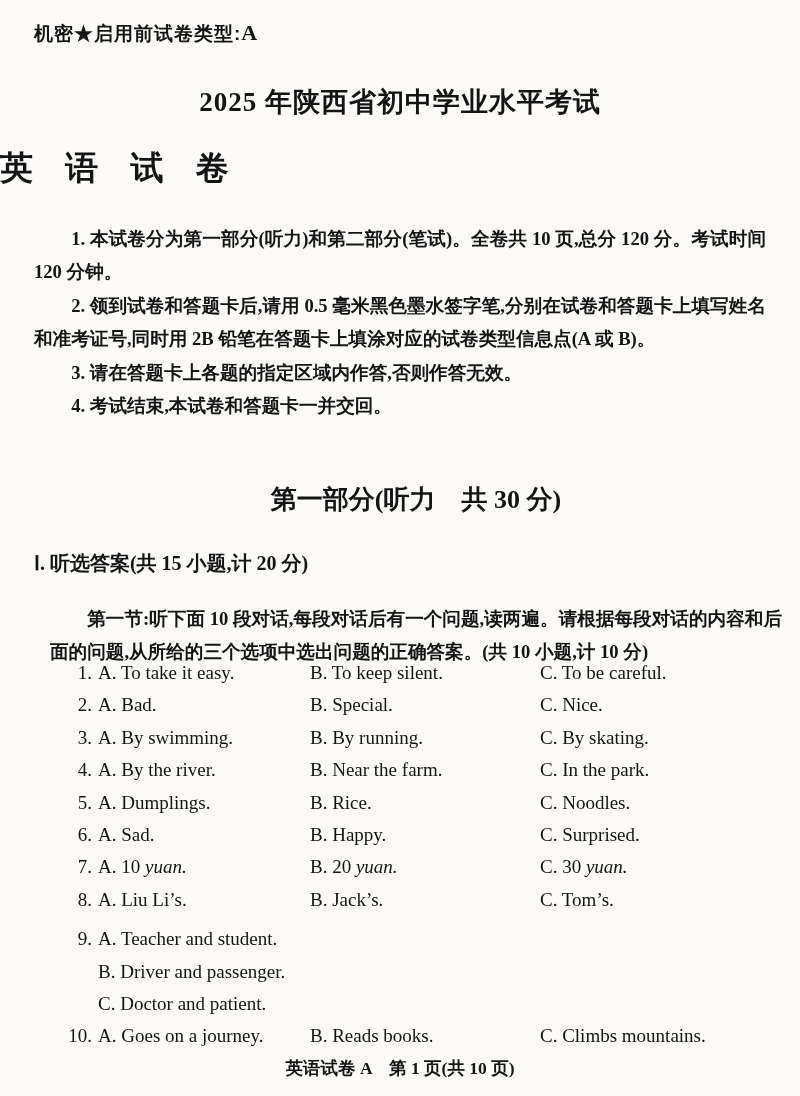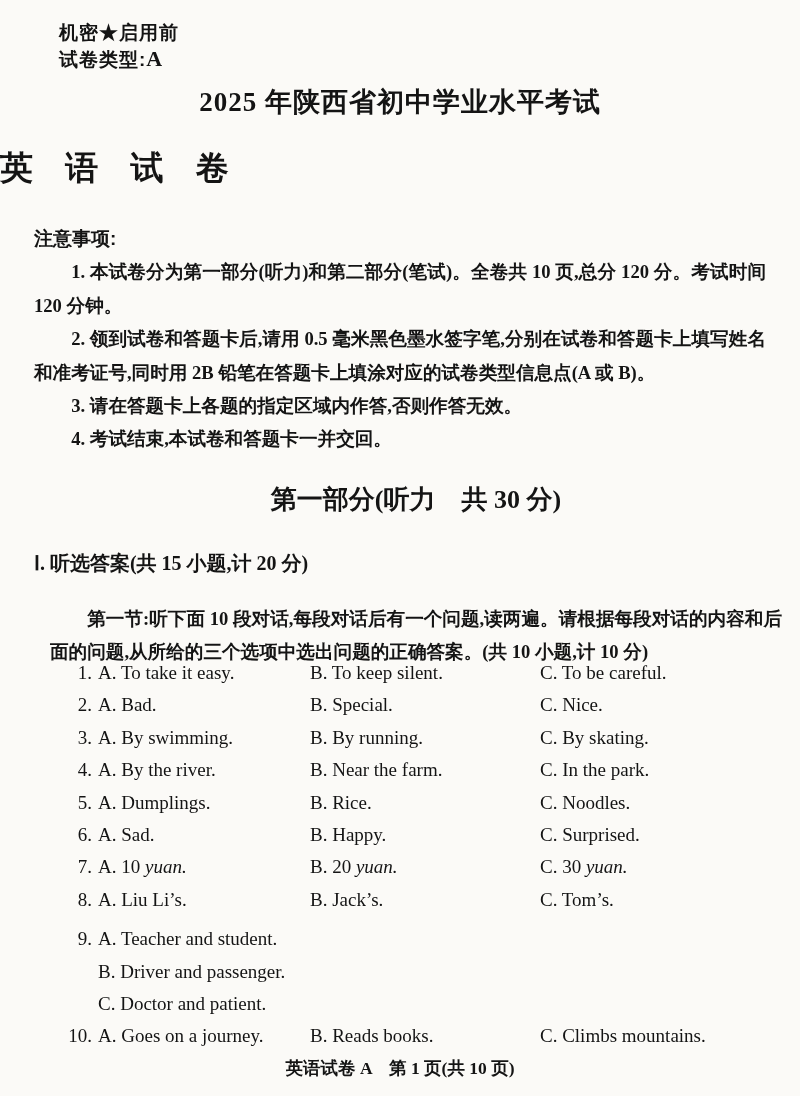--- a/index.html
+++ b/index.html
@@ -6,29 +6,29 @@
   body{
     width:800px;height:1096px;
     background:#fbfaf7;
     position:relative;
     overflow:hidden;
     font-family:"Liberation Serif", serif;
     color:#141414;
   }
   .topbar{
     position:absolute;top:20px;left:34px;right:26px;
-    display:flex;justify-content:flex-end;align-items:baseline;flex-direction:column;
+    display:flex;justify-content:flex-start;align-items:baseline;
   }
   .security{
     font-family:"Liberation Sans", sans-serif;
     font-size:19px;font-weight:700;letter-spacing:1px;
   }
   .ptype{
     font-family:"Liberation Sans", sans-serif;
-    font-size:19px;font-weight:700;letter-spacing:1px;margin-left:25px;
+    font-size:19px;font-weight:700;letter-spacing:1px;
   }
   .ptype .pt-a{
     font-family:"Liberation Serif", serif;
     font-size:22px;font-weight:700;
   }
   .title{
     position:absolute;top:84px;left:0;width:100%;
     text-align:center;
     font-size:27px;font-weight:700;letter-spacing:1px;
   }
@@ -90,21 +90,20 @@
 
 <div class="topbar">
   <span class="security">机密★启用前</span>
   <span class="ptype"><span>试卷类型:</span><span class="pt-a">A</span></span>
 </div>
 
 <div class="title">2025 年陕西省初中学业水平考试</div>
 <div class="subtitle">英 语 试 卷</div>
 
 <div class="notice">
-  <div class="notice-heading">注意事项:</div>
   <p>1. 本试卷分为第一部分(听力)和第二部分(笔试)。全卷共 10 页,总分 120 分。考试时间 120 分钟。</p>
   <p>2. 领到试卷和答题卡后,请用 0.5 毫米黑色墨水签字笔,分别在试卷和答题卡上填写姓名和准考证号,同时用 2B 铅笔在答题卡上填涂对应的试卷类型信息点(A 或 B)。</p>
   <p>3. 请在答题卡上各题的指定区域内作答,否则作答无效。</p>
   <p>4. 考试结束,本试卷和答题卡一并交回。</p>
 </div>
 
 <div class="part-heading">第一部分(听力　共 30 分)</div>
 <div class="sec-heading">Ⅰ. 听选答案(共 15 小题,计 20 分)</div>
 <p class="intro">第一节:听下面 10 段对话,每段对话后有一个问题,读两遍。请根据每段对话的内容和后面的问题,从所给的三个选项中选出问题的正确答案。(共 10 小题,计 10 分)</p>
 

